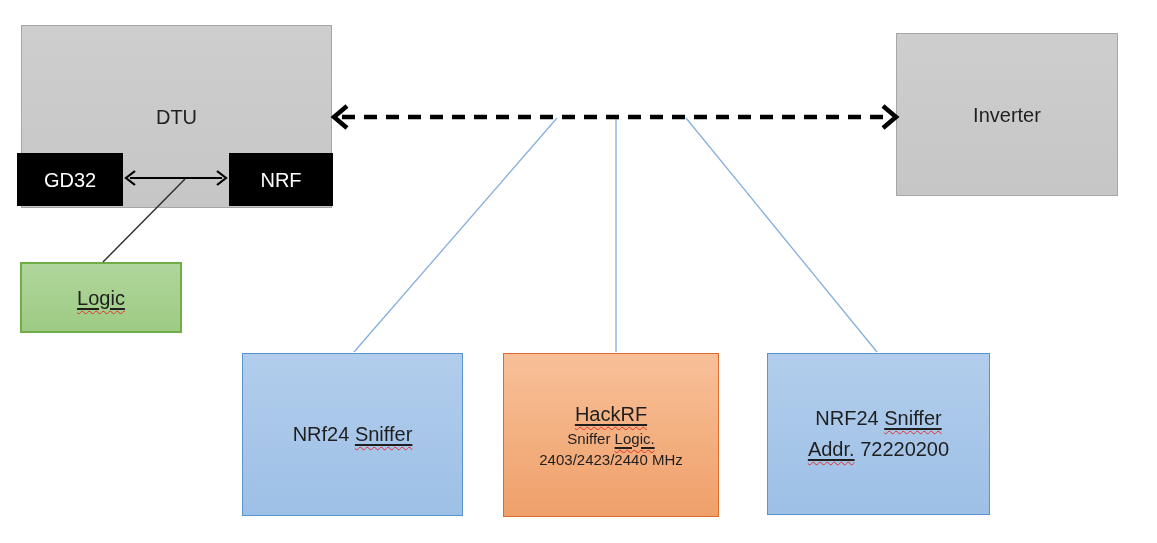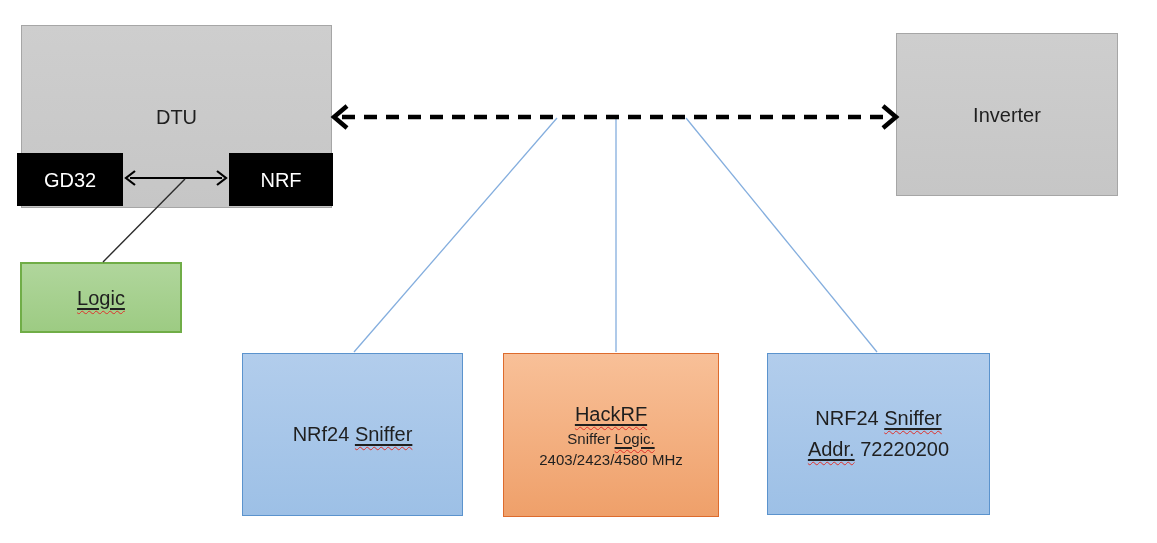--- a/index.html
+++ b/index.html
@@ -131,21 +131,21 @@
     <div class="ln">Inverter</div>
   </div>
 
   <div class="box blue snif-l">
     <div class="ln"><span>NRf24 </span><span class="mis"><span class="und">Sniffer</span></span></div>
   </div>
 
   <div class="box orange hackrf">
     <div class="ln ln-title"><span class="mis"><span class="und">HackRF</span></span></div>
     <div class="ln ln-sub"><span>Sniffer </span><span class="mis"><span class="und">Logic.</span></span></div>
-    <div class="ln ln-sub">2403/2423/4580 MHz</div>
+    <div class="ln ln-sub">2403/2423/2440 MHz</div>
   </div>
 
   <div class="box blue snif-r">
     <div class="ln"><span>NRF24 </span><span class="mis"><span class="und">Sniffer</span></span></div>
     <div class="ln"><span class="mis"><span class="und">Addr.</span></span><span> 72220200</span></div>
   </div>
 
 </div>
 
 </body></html>

